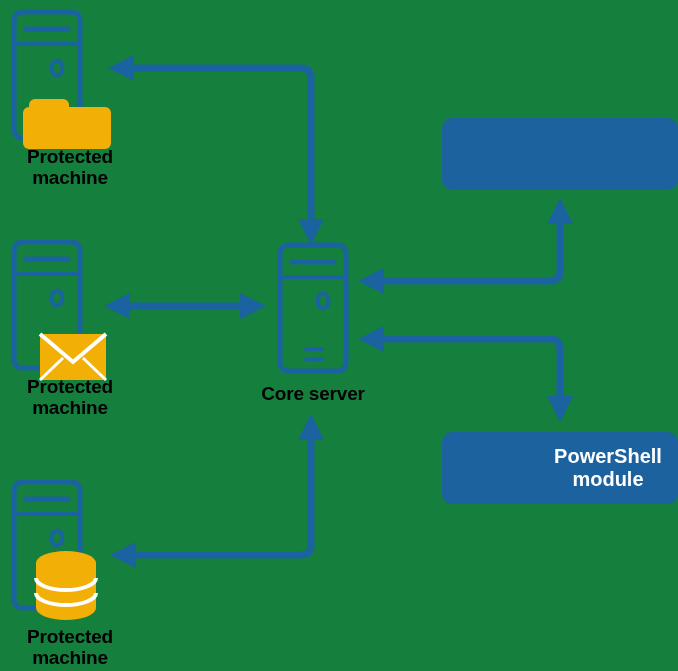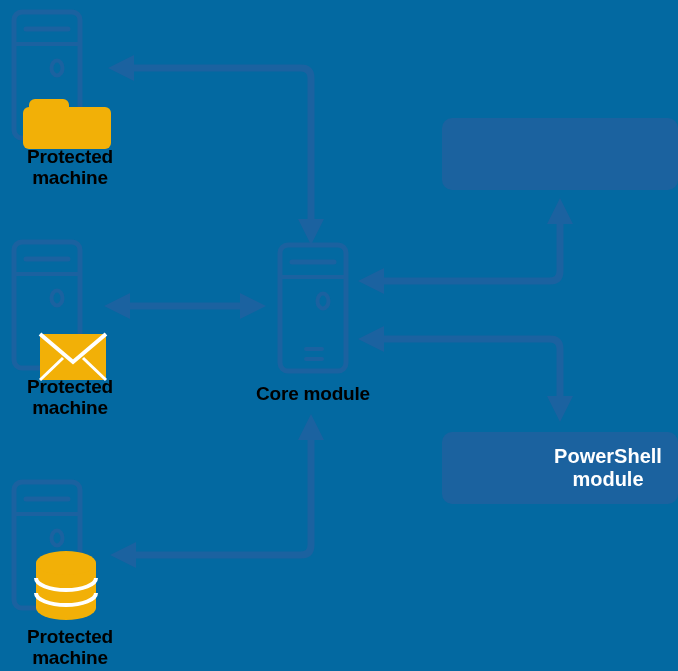--- a/index.html
+++ b/index.html
@@ -2,21 +2,21 @@
 <html><head>
 <meta charset="utf-8">
 <title>Core server architecture diagram</title>
 <style>
   html,body{margin:0;padding:0;background:#ffffff;}
   body{
     width:678px;height:671px;
     font-family:"Liberation Sans","DejaVu Sans",sans-serif;
     -webkit-font-smoothing:antialiased;
   }
-  #diagram-root{position:relative;width:678px;height:671px;overflow:hidden;background:#0369a1;}
+  #diagram-root{position:relative;width:678px;height:671px;overflow:hidden;background:#15803d;}
   svg.layer{position:absolute;left:0;top:0;width:678px;height:671px;}
   .node-label{
     position:absolute;
     color:#000000;
     font-weight:700;
     font-size:19px;
     line-height:21px;
     text-align:center;
     white-space:pre-line;
     letter-spacing:-0.2px;
@@ -154,19 +154,19 @@
 
   <div class="node-label pm1-label">Protected
 machine</div>
 
   <div class="node-label pm2-label">Protected
 machine</div>
 
   <div class="node-label pm3-label">Protected
 machine</div>
 
-  <div class="node-label core-label">Core module</div>
+  <div class="node-label core-label">Core server</div>
 
 
   <div class="box-label ps-label">PowerShell
 module</div>
 
 </div>
 
 </body></html>

